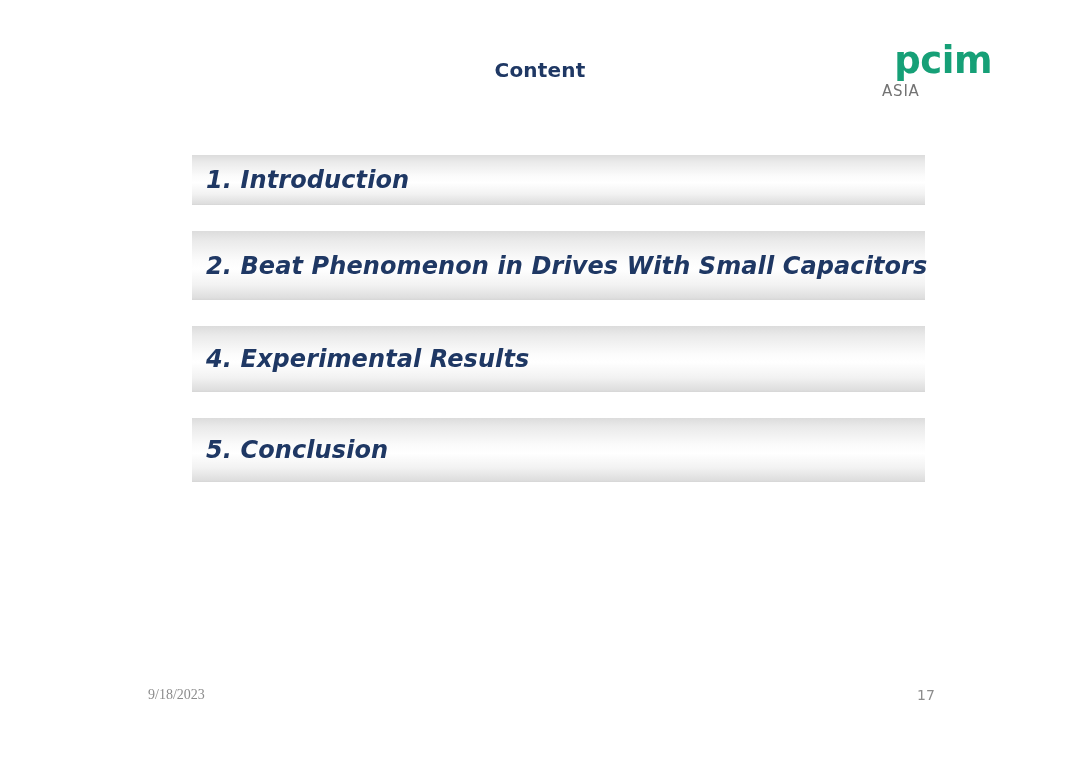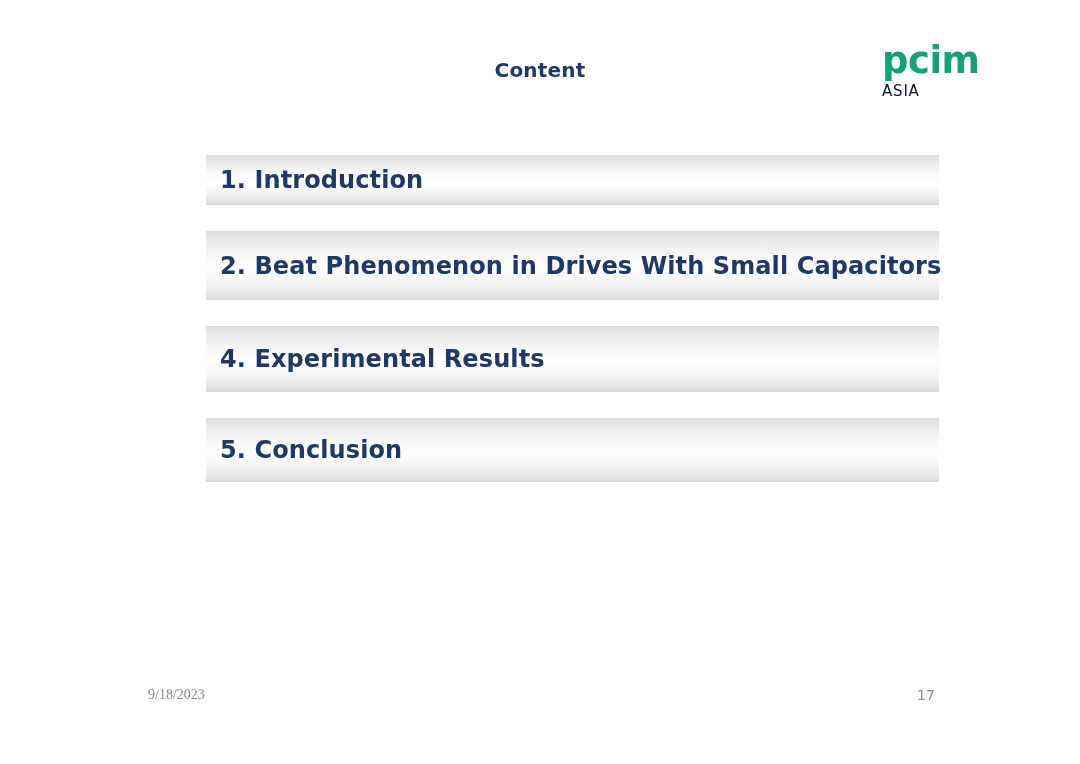--- a/index.html
+++ b/index.html
@@ -32,51 +32,53 @@
     text-align: left;
     width: 110px;
   }
   .logo-main {
     font-family: "DejaVu Sans", sans-serif;
     font-size: 37px;
     font-weight: bold;
     line-height: 1;
     letter-spacing: -0.5px;
     color: #16a077;
+    text-align: right;
   }
   .logo-sub {
     font-family: "DejaVu Sans", sans-serif;
     font-size: 15px;
     font-weight: normal;
     letter-spacing: 0.8px;
     line-height: 1;
     margin-top: 5px;
-    color: #0f172a;
+    color: #737373;
   }
 
   
   .slide-title {
     position: absolute;
     left: 0;
     top: 58px;
     width: 1080px;
     text-align: center;
     font-family: "DejaVu Sans", sans-serif;
     font-size: 20px;
     font-weight: bold;
     color: #1f3864;
     letter-spacing: 0.2px;
   }
 
   
   .content-list {
     position: absolute;
-    left: 206px;
+    left: 192px;
     top: 155px;
     width: 733px;
+    font-style: italic;
   }
 
   .content-row {
     position: relative;
     width: 733px;
     margin-bottom: 26px;
   }
 
   .bar {
     position: relative;

